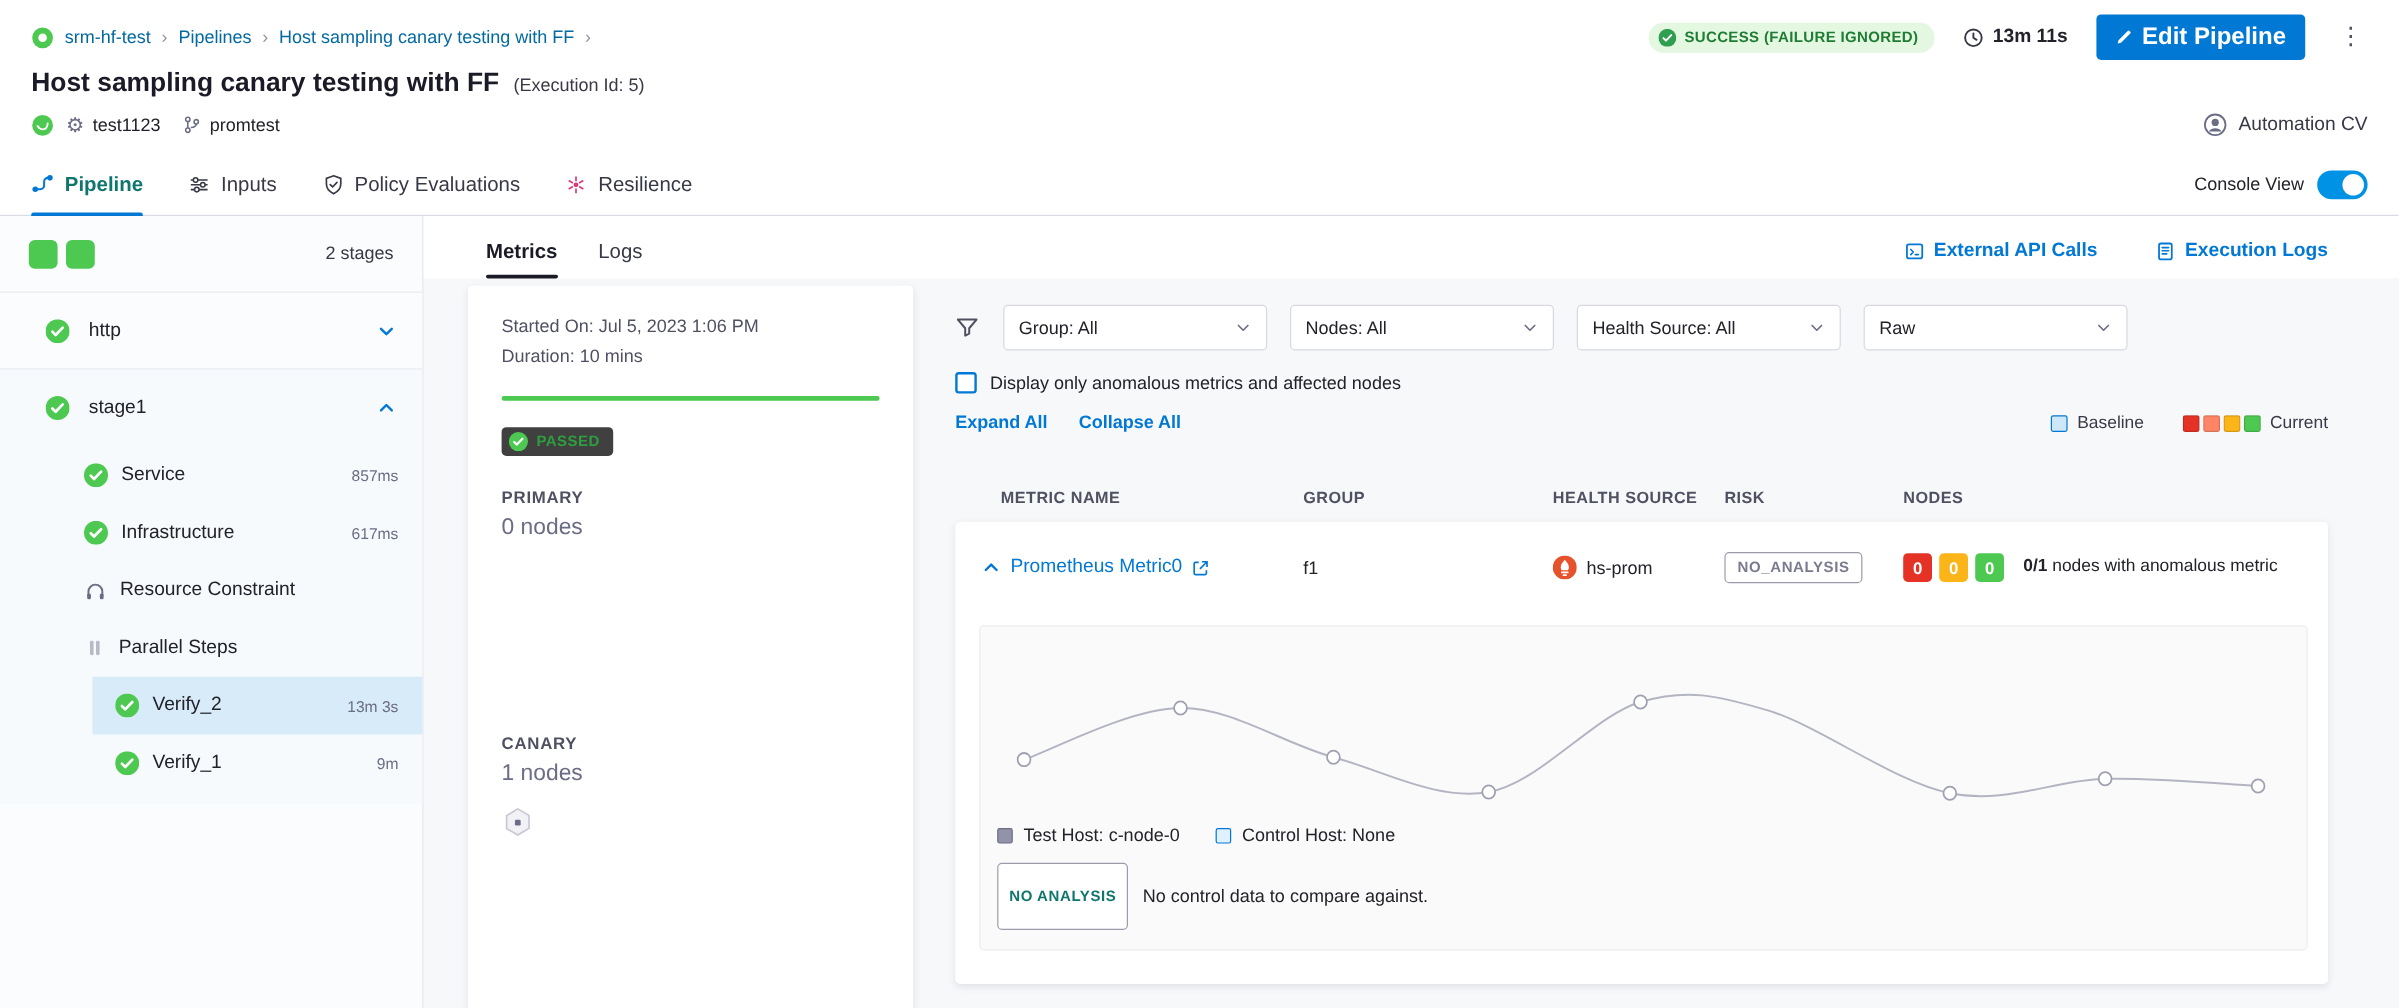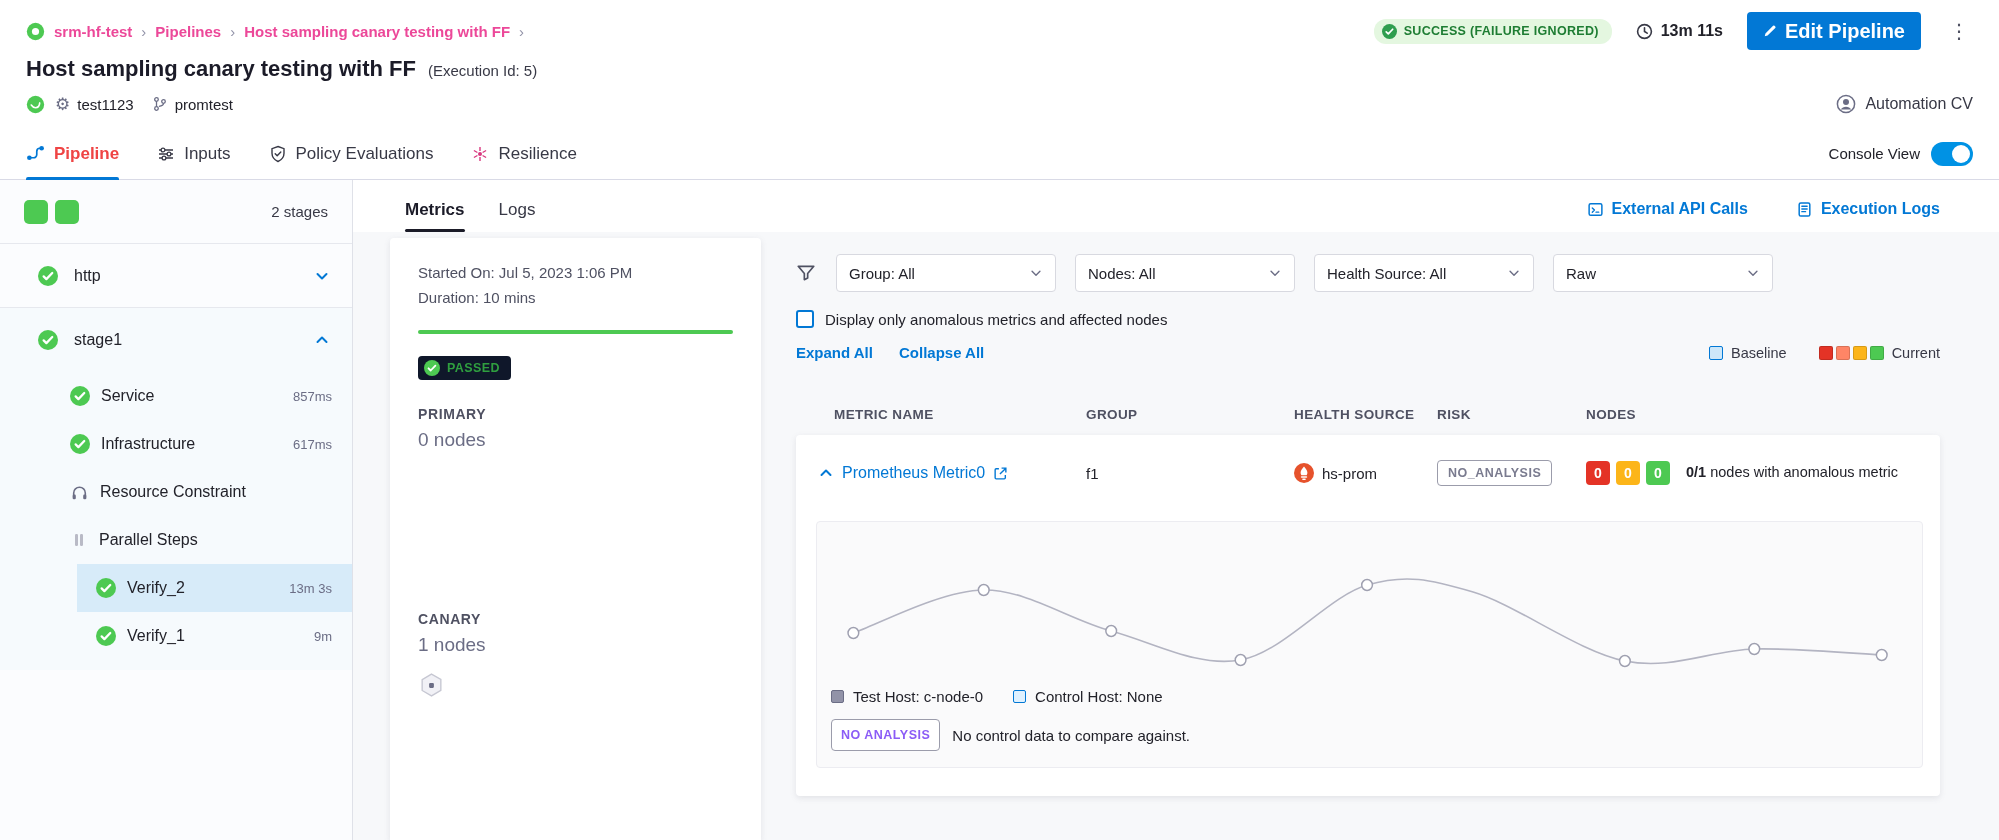--- a/index.html
+++ b/index.html
@@ -8,21 +8,21 @@
     width: 1999px; height: 840px; overflow: hidden;
     font-family: "Liberation Sans", "DejaVu Sans", sans-serif;
     color: #22222a; background: #f7f8fa;
   }
   .app { display: flex; flex-direction: column; width: 100%; height: 100%; background: #fff; }
   [data-interactable="true"] { cursor: pointer; }
 
   
   .crumb-row { display: flex; align-items: center; justify-content: space-between; padding: 12px 26px 4px 26px; }
   .crumbs { display: flex; align-items: center; gap: 9px; font-size: 15px; }
-  .crumb-link { color: #ec4899; font-weight: 700; text-decoration: none; }
+  .crumb-link { color: #0369a1; font-weight: 400; text-decoration: none; }
   .sep { color: #9293a8; font-size: 15px; }
   .crumb-right { display: flex; align-items: center; gap: 24px; }
   .status-pill { display: inline-flex; align-items: center; gap: 7px; background: #e4f7e0; color: #1e7d33;
     font-size: 12.5px; font-weight: 700; letter-spacing: .3px; padding: 5px 13px 5px 8px; border-radius: 12px; }
   .duration-box { display: inline-flex; align-items: center; gap: 8px; font-size: 16px; font-weight: 600; color: #22222a; }
   .btn-primary { display: inline-flex; align-items: center; gap: 8px; background: #0278d5; color: #fff; border: none;
     border-radius: 4px; height: 38px; padding: 0 16px; font-size: 20px; font-weight: 600; font-family: inherit; }
   .kebab { font-size: 20px; color: #4f5162; padding: 0 4px; line-height: 1; }
 
   .title-row { display: flex; align-items: baseline; gap: 12px; padding: 2px 26px 0 26px; }
@@ -31,21 +31,21 @@
 
   .meta-row { display: flex; align-items: center; justify-content: space-between; padding: 12px 26px 14px 26px; }
   .meta-left { display: flex; align-items: center; gap: 10px; font-size: 15px; color: #22222a; }
   .meta-item { display: inline-flex; align-items: center; gap: 7px; }
   .gear-glyph { font-size: 17px; color: #6b6d85; line-height: 1; }
   .meta-user { display: inline-flex; align-items: center; gap: 9px; font-size: 16px; color: #383946; }
 
   
   .tabnav { display: flex; align-items: stretch; gap: 38px; padding: 0 26px; height: 52px; border-bottom: 1px solid #d9dae6; background: #fff; }
   .nav-tab { position: relative; display: inline-flex; align-items: center; gap: 9px; font-size: 17px; color: #383946; }
-  .nav-tab.active { color: #ef4444; font-weight: 600; }
+  .nav-tab.active { color: #0f766e; font-weight: 600; }
   .nav-tab.active::after { content: ""; position: absolute; left: 0; right: 0; bottom: -1px; height: 3px; background: #0278d5; border-radius: 2px 2px 0 0; }
   .console-view { margin-left: auto; display: inline-flex; align-items: center; gap: 11px; font-size: 15px; color: #22222a; }
   .toggle { width: 42px; height: 24px; border-radius: 12px; background: #0092e4; position: relative; }
   .toggle .knob { position: absolute; top: 3px; right: 3px; width: 18px; height: 18px; border-radius: 50%; background: #fff; }
 
   
   .body { flex: 1; display: flex; min-height: 0; }
 
   
   .sidebar { width: 353px; flex: none; background: #fbfcfe; border-right: 1px solid #dfe1e8; display: flex; flex-direction: column; }
@@ -75,21 +75,21 @@
   .log-link { display: inline-flex; align-items: center; gap: 8px; color: #0278d5; font-size: 16px; font-weight: 600; text-decoration: none; }
 
   .main-content { flex: 1; min-height: 0; display: flex; align-items: stretch; padding: 6px 59px 0 37px; }
 
   
   .summary-panel { width: 371px; flex: none; background: #fff; border-radius: 4px 4px 0 0;
     box-shadow: 0 2px 6px rgba(96,97,112,.14); padding: 26px 28px; display: flex; flex-direction: column; }
   .summary-line { font-size: 15px; color: #4f5162; margin-bottom: 8px; }
   .progress { height: 4px; background: #4dc952; border-radius: 2px; margin: 16px 0 22px 0; }
   .passed-badge { display: inline-flex; align-items: center; gap: 7px; align-self: flex-start;
-    background: #0f172a; border-radius: 4px; padding: 4px 11px 4px 6px; }
+    background: #404040; border-radius: 4px; padding: 4px 11px 4px 6px; }
   .passed-badge .ptxt { font-size: 12.5px; font-weight: 700; letter-spacing: .4px; color: #2f9e3f; }
   .node-group-label { margin-top: 26px; font-size: 14px; font-weight: 600; letter-spacing: .6px; color: #4f5162; }
   .node-group-sub { margin-top: 7px; font-size: 19px; color: #6b6d85; }
   .canary-gap { margin-top: 160px; }
   .hex-wrap { margin-top: 16px; }
 
   
   .analysis { flex: 1; min-width: 0; margin-left: 35px; }
   .filter-row { margin-top: 16px; display: flex; align-items: center; gap: 19px; }
   .funnel-wrap { display: flex; margin-right: 1px; }
@@ -126,22 +126,22 @@
   .nodes-text b { font-weight: 700; }
 
   
   .chart-box { margin: 10px 17px 0 20px; background: #fafafb; border: 1px solid #ececf1; border-radius: 4px; padding: 12px 14px 16px 14px; }
   .chart-svg { display: block; width: 100%; height: 150px; }
   .chart-legend { display: flex; align-items: center; gap: 30px; margin-top: 4px; font-size: 15px; color: #22222a; }
   .cl-item { display: inline-flex; align-items: center; gap: 9px; }
   .sw-test { width: 13px; height: 13px; border-radius: 2px; background: #9293a8; border: 1px solid #6b6d85; }
   .sw-control { width: 13px; height: 13px; border-radius: 2px; background: #dff1ff; border: 1px solid #0278d5; }
   .chart-note { margin-top: 14px; display: flex; align-items: center; gap: 12px; font-size: 15px; color: #22222a; }
-  .na-badge { border: 1.5px solid #9b9cab; color: #8b5cf6; background: #fff; font-size: 12.5px; font-weight: 700;
-    letter-spacing: .5px; padding: 8px 9px; border-radius: 4px; }
+  .na-badge { border: 1.5px solid #9b9cab; color: #0f766e; background: #fff; font-size: 12.5px; font-weight: 700;
+    letter-spacing: .5px; padding: 20px 9px; border-radius: 4px; }
 </style>
 </head>
 <body>
 
 <div class="app" data-interactable="false">
 
   <header data-interactable="false">
     <div class="crumb-row" data-interactable="false">
       <div class="crumbs" data-interactable="false">
         <span data-interactable="false" style="display:flex;">

